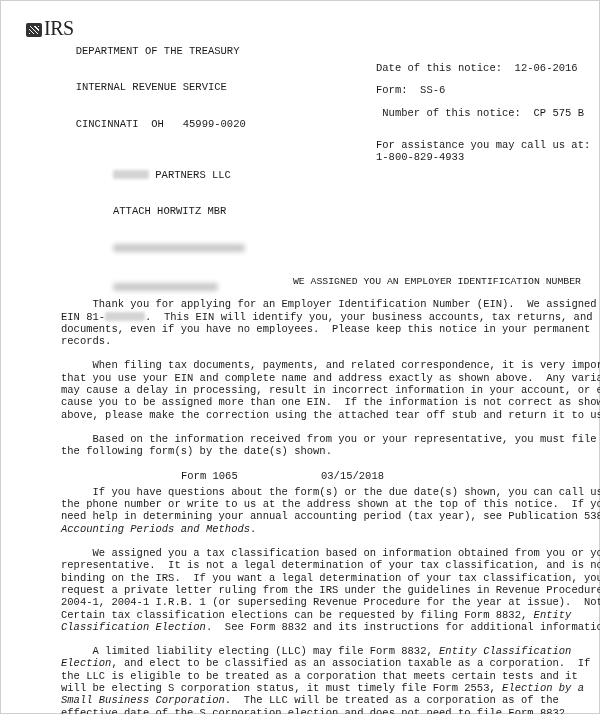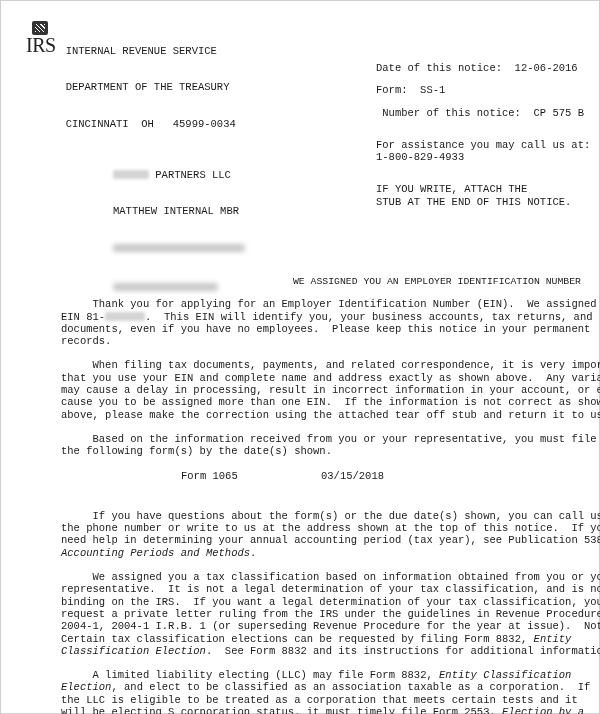--- a/index.html
+++ b/index.html
@@ -3,66 +3,64 @@
   <meta charset="utf-8">
   <style>
     html, body { margin: 0; padding: 0; background: #ffffff; }
     body { width: 600px; height: 714px; position: relative; overflow: hidden; }
     .page {
       position: absolute; left: 0; top: 0; width: 598px; height: 712px;
       border: 1px solid #cfcfcf; background: #fff;
     }
     .mono { font-family: "Liberation Mono", "DejaVu Sans Mono", monospace; color: #1a1a1a; }
     .header { position: absolute; left: 25px; top: 17px; display: flex; align-items: flex-start; }
-    .logo { display: flex; align-items: center; margin-right: 10px; flex-direction: column; }
+    .logo { display: flex; align-items: center; margin-right: 2px; }
     .eagle { width: 16px; height: 14px; background: #333; border-radius: 2px; position: relative; margin-right: 2px; margin-top: 3px; }
     .eagle::before { content: ""; position: absolute; left: 3px; top: 3px; width: 10px; height: 8px; background: repeating-linear-gradient(45deg, #fff 0 1px, #333 1px 3px); }
     .irs-text { font-family: "Liberation Serif", "DejaVu Serif", serif; font-size: 20px; color: #222; line-height: 20px; letter-spacing: -0.5px; }
     .agency { font-size: 10.5px; line-height: 12.3px; white-space: pre; padding-top: 2px; }
     .right-col { position: absolute; left: 375px; top: 61px; font-size: 10.5px; line-height: 12.3px; }
     .right-col .blk { margin-bottom: 10px; white-space: pre; }
     .blur { display: inline-block; width: 40px; height: 9px; background: #d4d4d4; filter: blur(1.5px); vertical-align: middle; border-radius: 2px; }
     .addr { position: absolute; left: 112px; top: 143px; font-size: 10.5px; line-height: 12.3px; white-space: pre; }
     .addr .blur-line { display: block; height: 8px; background: #c8c8c8; filter: blur(2.5px); margin: 2px 0 4px 0; border-radius: 3px; }
     .body { position: absolute; left: 60px; top: 275px; width: 520px; font-size: 10.5px; line-height: 12.3px; }
     .title { text-align: right; font-size: 9.8px; margin-left: 40px; margin-bottom: 10px; }
     .para { white-space: pre; margin-bottom: 12px; }
-    .form-line { white-space: pre; margin-bottom: 28px; }
+    .form-line { white-space: pre; margin-bottom: 4px; }
     em { }
   </style>
 </head>
 <body>
 
 <div class="page">
 
   <div class="header mono">
     <div class="logo">
       <span class="eagle"></span>
       <span class="irs-text">IRS</span>
     </div>
     <div class="agency">
+      <div>DEPARTMENT OF THE TREASURY</div>
       <div>INTERNAL REVENUE SERVICE</div>
-      <div>DEPARTMENT OF THE TREASURY</div>
-      <div>CINCINNATI  OH   45999-0034</div>
+      <div>CINCINNATI  OH   45999-0020</div>
     </div>
   </div>
 
   <div class="right-col mono">
     <div class="blk">Date of this notice:  12-06-2016</div>
-    <div class="blk">Form:  SS-1</div>
+    <div class="blk">Form:  SS-6</div>
     <div class="blk" style="margin-bottom:20px;text-align:center;">Number of this notice:  CP 575 B</div>
     <div class="blk"><span>For assistance you may call us at:</span>
 <span>1-800-829-4933</span></div>
-    <div class="blk" style="margin-top:20px;"><span>IF YOU WRITE, ATTACH THE</span>
-<span>STUB AT THE END OF THIS NOTICE.</span></div>
   </div>
 
   <div class="addr mono">
     <div><span class="blur" style="width:36px;"></span> <span>PARTNERS LLC</span></div>
-    <div>MATTHEW INTERNAL MBR</div>
+    <div>ATTACH HORWITZ MBR</div>
     <span class="blur-line" style="width:132px;"></span>
     <span class="blur-line" style="width:105px;"></span>
   </div>
 
   <div class="body mono">
     <div class="title">WE ASSIGNED YOU AN EMPLOYER IDENTIFICATION NUMBER</div>
     <div class="para"><span>     Thank you for applying for an Employer Identification Number (EIN).  We assigned you
 EIN 81-</span><span class="blur"></span><span>.  This EIN will identify you, your business accounts, tax returns, and
 documents, even if you have no employees.  Please keep this notice in your permanent
 records.</span></div>

